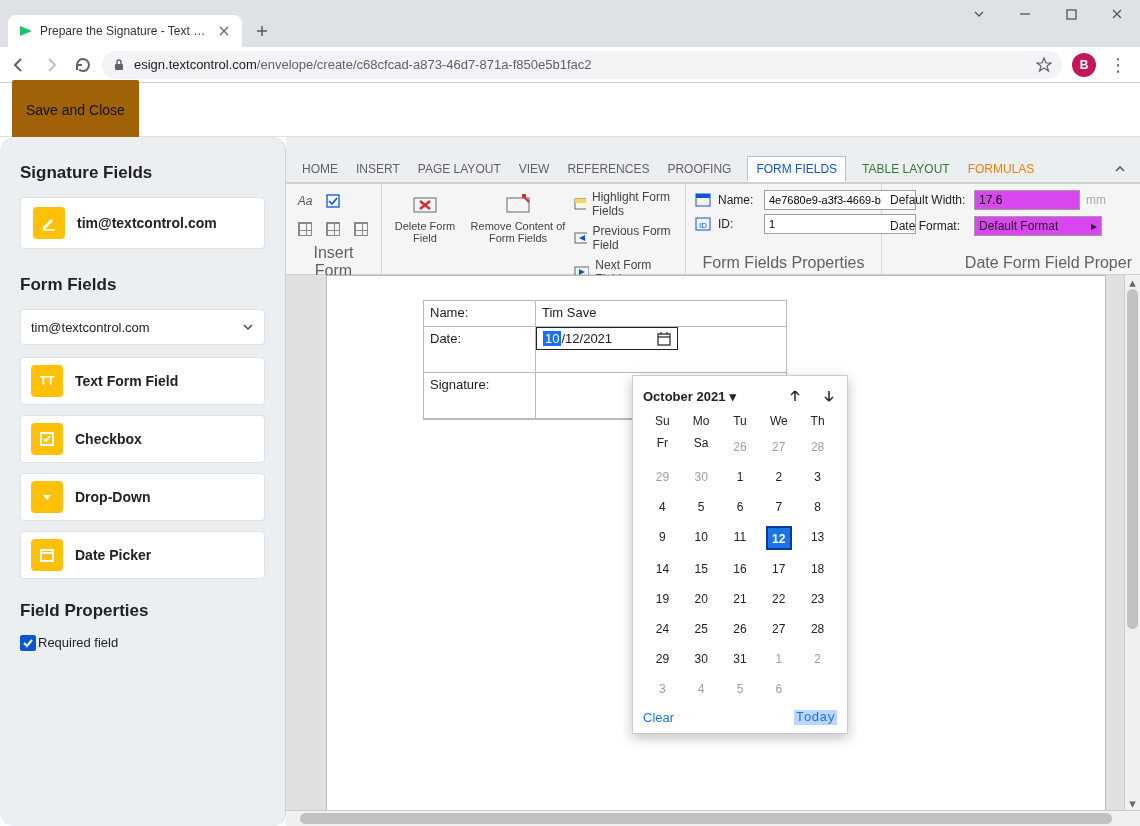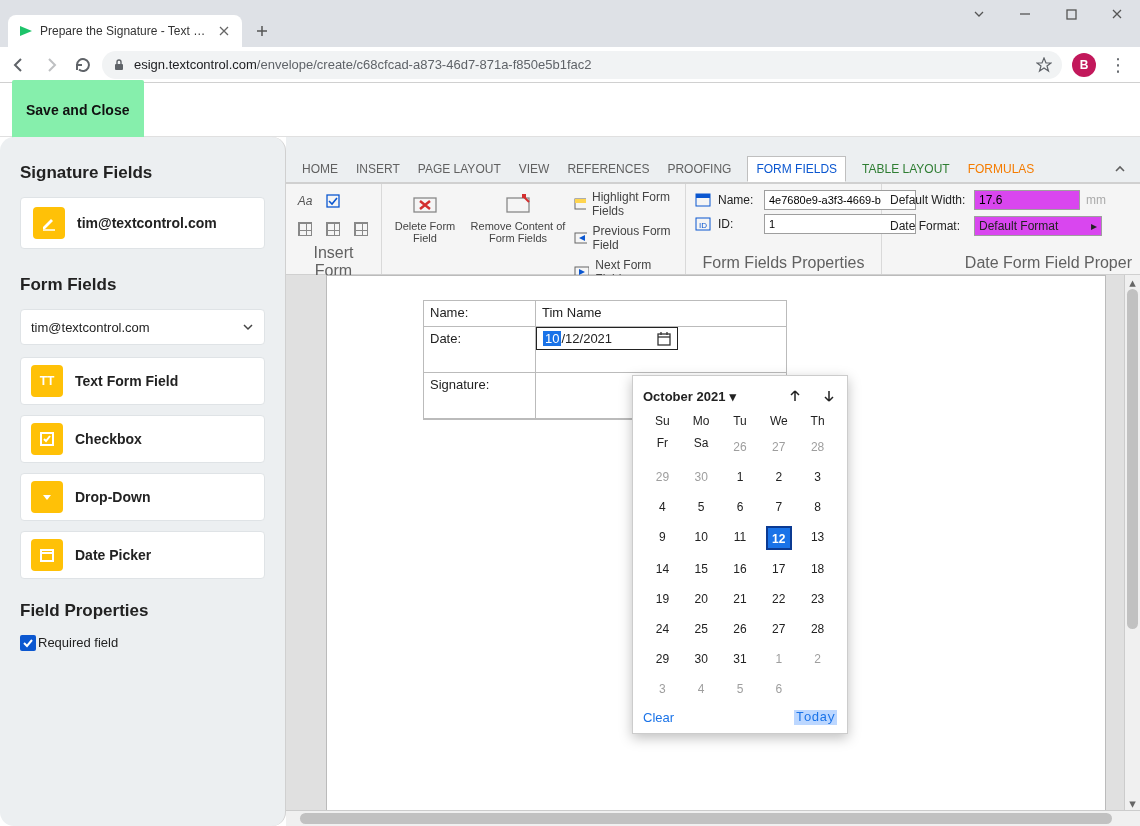--- a/index.html
+++ b/index.html
@@ -111,23 +111,23 @@
     background: #fff;
   }
   .app-toolbar {
     height: 54px;
     background: #fff;
     border-bottom: 1px solid #e0e0e0;
     display: flex; align-items: center;
     padding: 0 12px;
   }
   .btn-yellow {
-    background: #86efac;
+    background: #a16207;
     color: #111;
-    font-weight: 700;
+    font-weight: 400;
     font-size: 14px;
     padding: 22px 14px;
     border-radius: 2px;
     border: none;
     cursor: pointer;
   }
   .app-body {
     display: flex;
     height: 689px;
   }
@@ -688,21 +688,21 @@
             <div class="group-label" style="text-align:right">Date Form Field Proper</div>
           </div>
         </div>
       </div>
 
       <div class="canvas-wrap">
         <div class="paper">
           <div class="form-table">
             <div class="ft-row">
               <div class="ft-label">Name:</div>
-              <div class="ft-val">Tim Name</div>
+              <div class="ft-val">Tim Save</div>
             </div>
             <div class="ft-row tall">
               <div class="ft-label">Date:</div>
               <div class="ft-val" style="padding:0 110px 0 0;">
                 <div style="position:absolute;left:0;top:0;right:108px;bottom:22px">
                   <div class="date-input">
                     <span class="seg">
                       <span class="sel">10</span>
                         <span>/12/2021</span>
                     </span>

